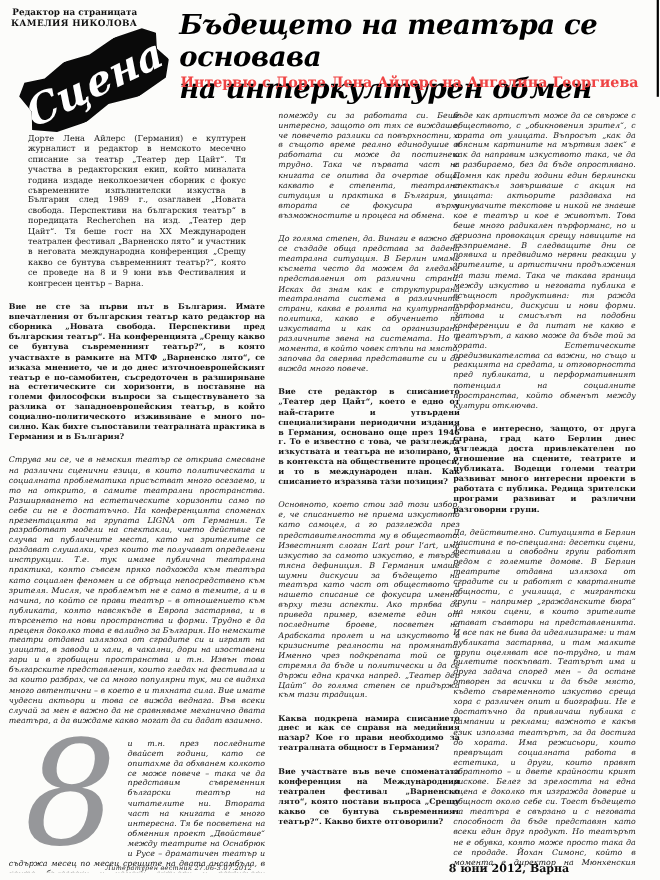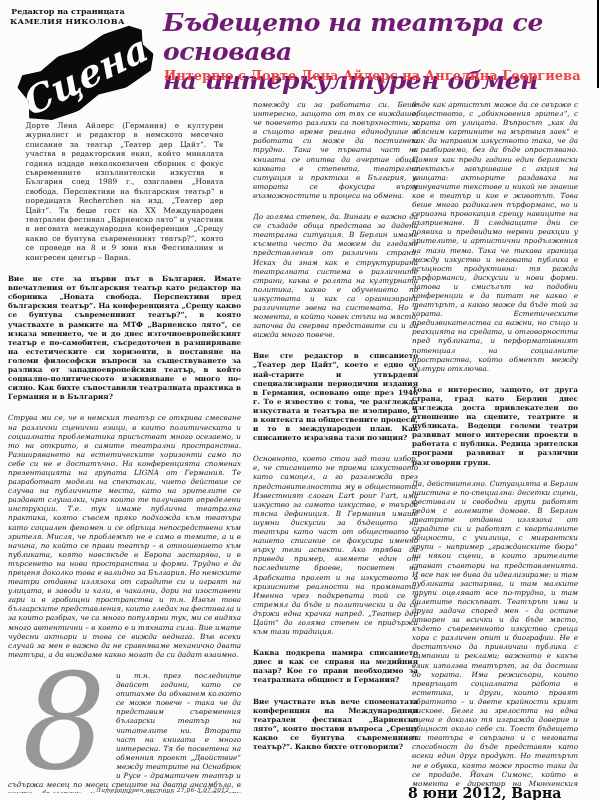--- a/index.html
+++ b/index.html
@@ -8,38 +8,38 @@
   
   .editor{position:absolute;left:10px;top:7px;font-size:8px;line-height:9.5px;font-weight:bold;color:#111;text-align:right;}
   .editor .caps{letter-spacing:0.3px;}
   .logo-wrap{position:absolute;left:12px;top:30px;width:152px;height:92px;}
   .logo-black{position:absolute;left:4px;top:16px;width:140px;height:58px;background:#0a0a0a;
         transform:rotate(-26deg);display:flex;align-items:center;justify-content:center;
         clip-path:polygon(2% 18%,9% 2%,22% 10%,38% 0%,55% 7%,74% 0%,93% 6%,100% 22%,96% 45%,100% 68%,93% 92%,72% 100%,52% 90%,34% 100%,14% 94%,0% 74%,5% 48%);}
   .logo-text{color:#fff;font-size:37px;font-weight:bold;font-style:italic;
         text-shadow:1px 1px 0 #0a0a0a;transform:skew(-4deg);}
   .title{position:absolute;left:163px;top:8px;width:432px;font-size:25px;line-height:29px;
-        font-weight:bold;font-style:italic;color:#701a75;letter-spacing:-0.4px;}
+        font-weight:bold;font-style:italic;color:#000000;letter-spacing:-0.4px;}
   .byline{position:absolute;left:164px;top:68px;width:420px;font-size:13px;font-weight:bold;color:#ef4444;}
   .edge-line{position:absolute;right:1px;top:0;width:2px;height:88px;background:#000;}
   
   .col{position:absolute;overflow:hidden;font-size:7.2px;line-height:9.1px;text-align:justify;}
   #col1{left:8px;top:121px;width:233px;height:672px;}
   #col2{left:253px;top:88px;width:165px;height:701px;}
   #col3{left:412px;top:88px;width:166px;height:701px;}
   .para{margin:12px 0 7px 0;}
   .q{font-weight:bold;font-style:normal;}
   .a{font-style:italic;}
   .bio{width:198px;margin:0 auto 10px auto;font-size:7.4px;line-height:9.4px;}
   .eight{float:left;width:84px;height:98px;margin:6px 10px 0 14px;
         font-size:132px;line-height:90px;font-style:italic;color:#96979a;
         font-family:"DejaVu Serif",serif;}
   .issue-footer{position:absolute;left:96px;top:787px;font-size:5.8px;letter-spacing:0.3px;
         font-style:italic;color:#222;}
-  .date-sign{position:absolute;left:408px;top:785px;font-size:14px;font-weight:bold;color:#0d0d0d;}
+  .date-sign{position:absolute;left:408px;top:785px;font-size:10px;font-weight:bold;color:#0d0d0d;}
 </style>
 </head>
 <body>
 
 <div class="page">
 
   <div class="editor">
     <div>Редактор на страницата</div>
     <div class="caps">КАМЕЛИЯ НИКОЛОВА</div>
   </div>

